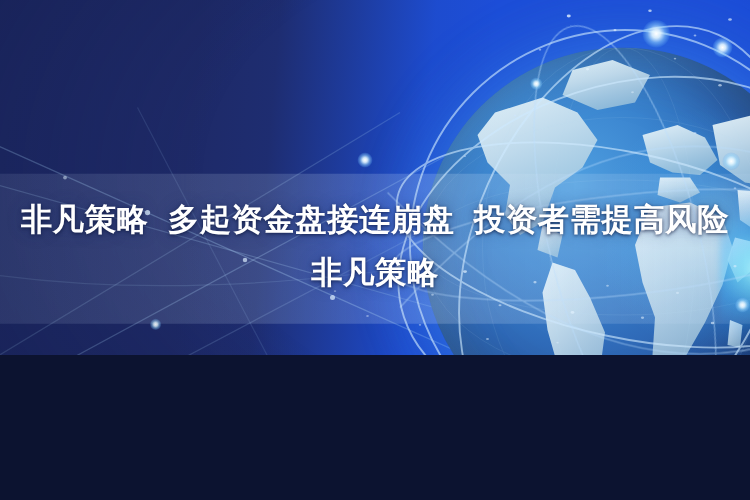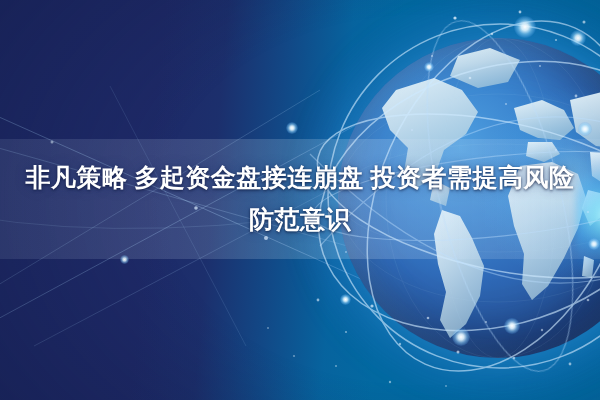--- a/index.html
+++ b/index.html
@@ -3,24 +3,24 @@
 <meta charset="utf-8">
 <style>
   html, body {
     margin: 0;
     padding: 0;
     background: #0c1330;
   }
   #banner {
     position: relative;
     width: 600px;
-    height: 400px;
+    height: 284px;
     overflow: hidden;
-    font-family: Liberation Serif, serif;
-    background: #0369a1;
+    font-family: Liberation Mono, monospace;
+    background: #1d4ed8;
     user-select: none;
   }
 
   
   .bg-base {
     position: absolute;
     inset: 0;
     background:
       radial-gradient(ellipse 520px 430px at 74% 47%,
           #2f6fc4 0%,
@@ -350,16 +350,16 @@
   <div class="node" style="left:588px;top:238px;width:12px;height:12px;"></div>
   <div class="node" style="left:120px;top:255px;width:9px;height:9px;"></div>
   <div class="node" style="left:424px;top:62px;width:10px;height:10px;"></div>
 
   <div class="bg-vignette"></div>
 
   <div class="text-band"></div>
 
   <div class="headline">
     <span class="headline-line">非凡策略 多起资金盘接连崩盘 投资者需提高风险</span>
-    <span class="headline-line">防范意识</span>
+    <span class="headline-line">非凡策略</span>
   </div>
 
 </div>
 
 </body></html>

